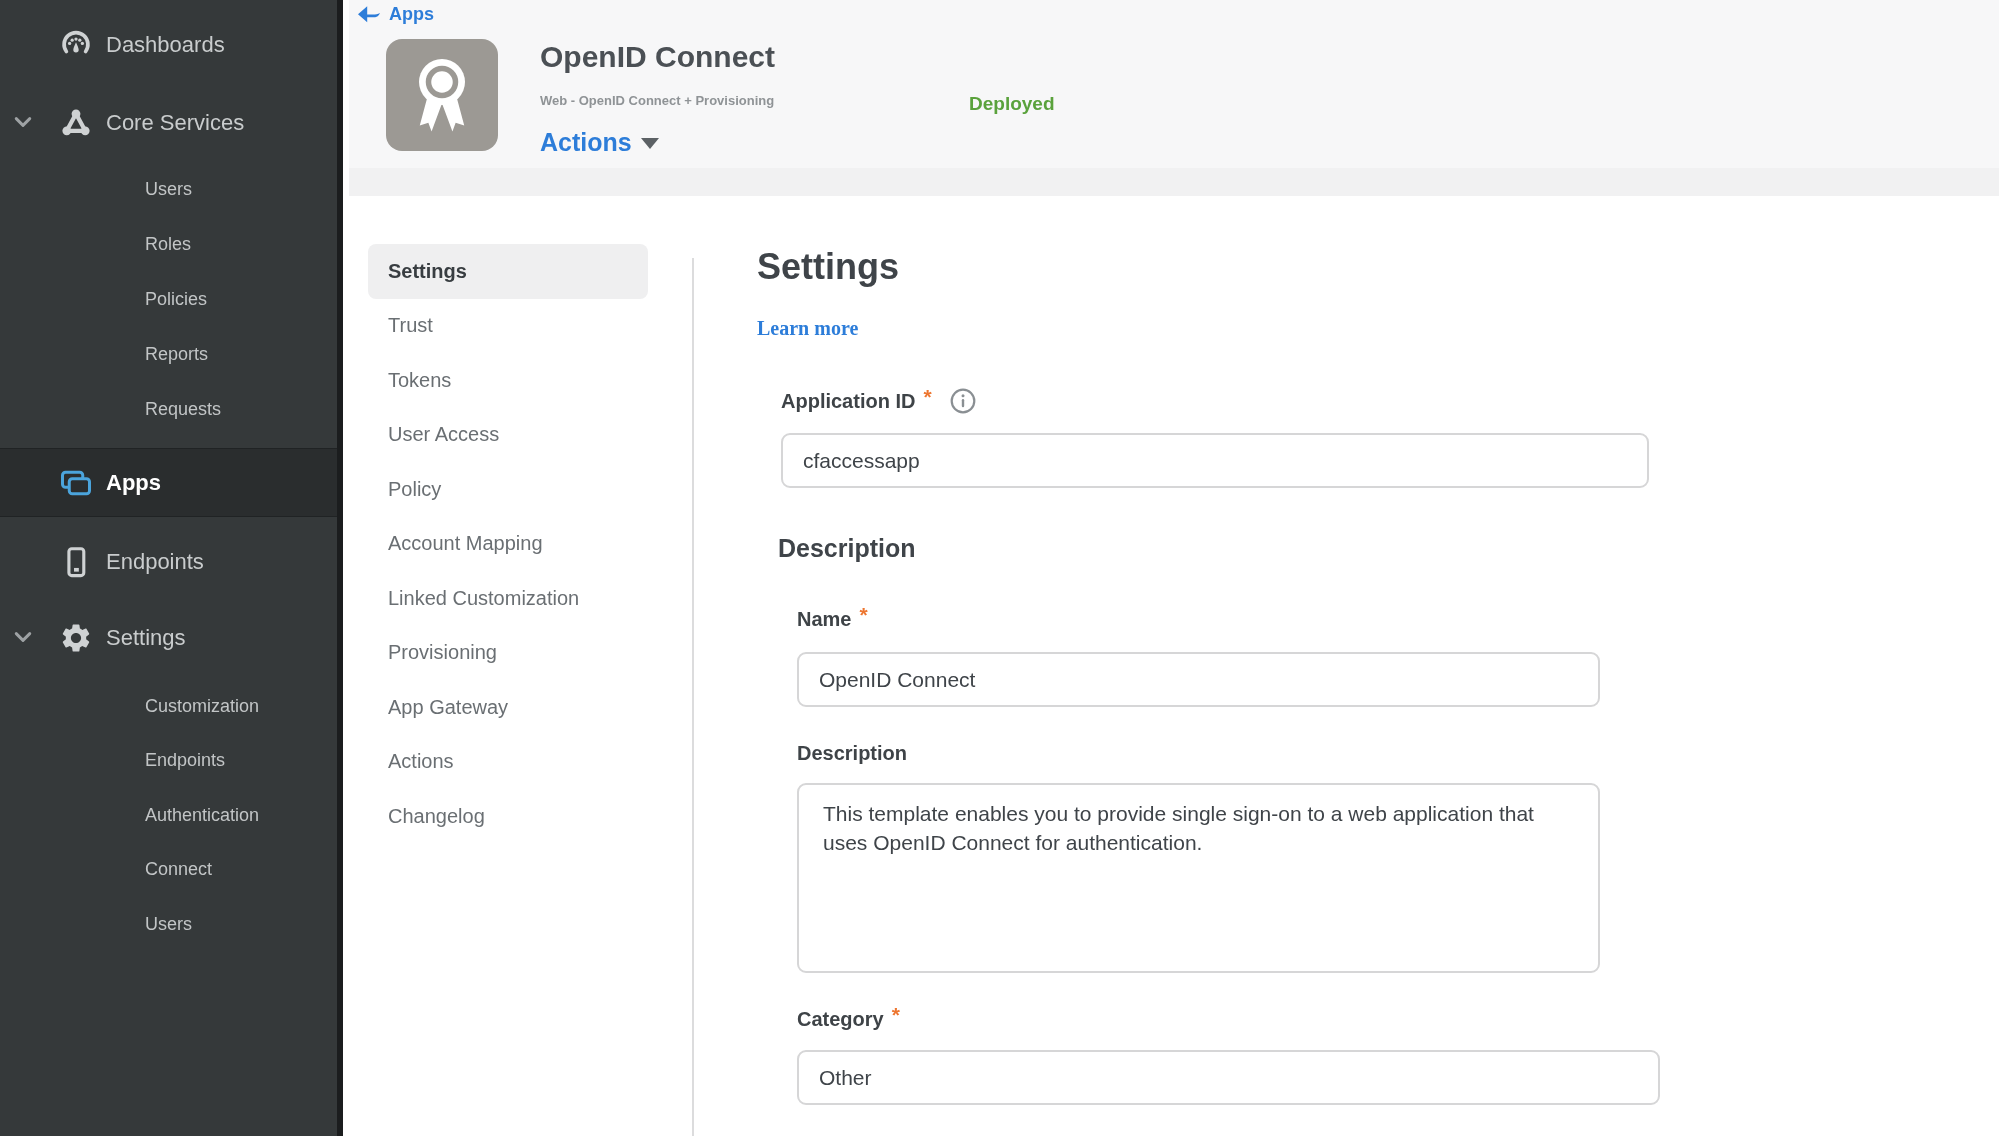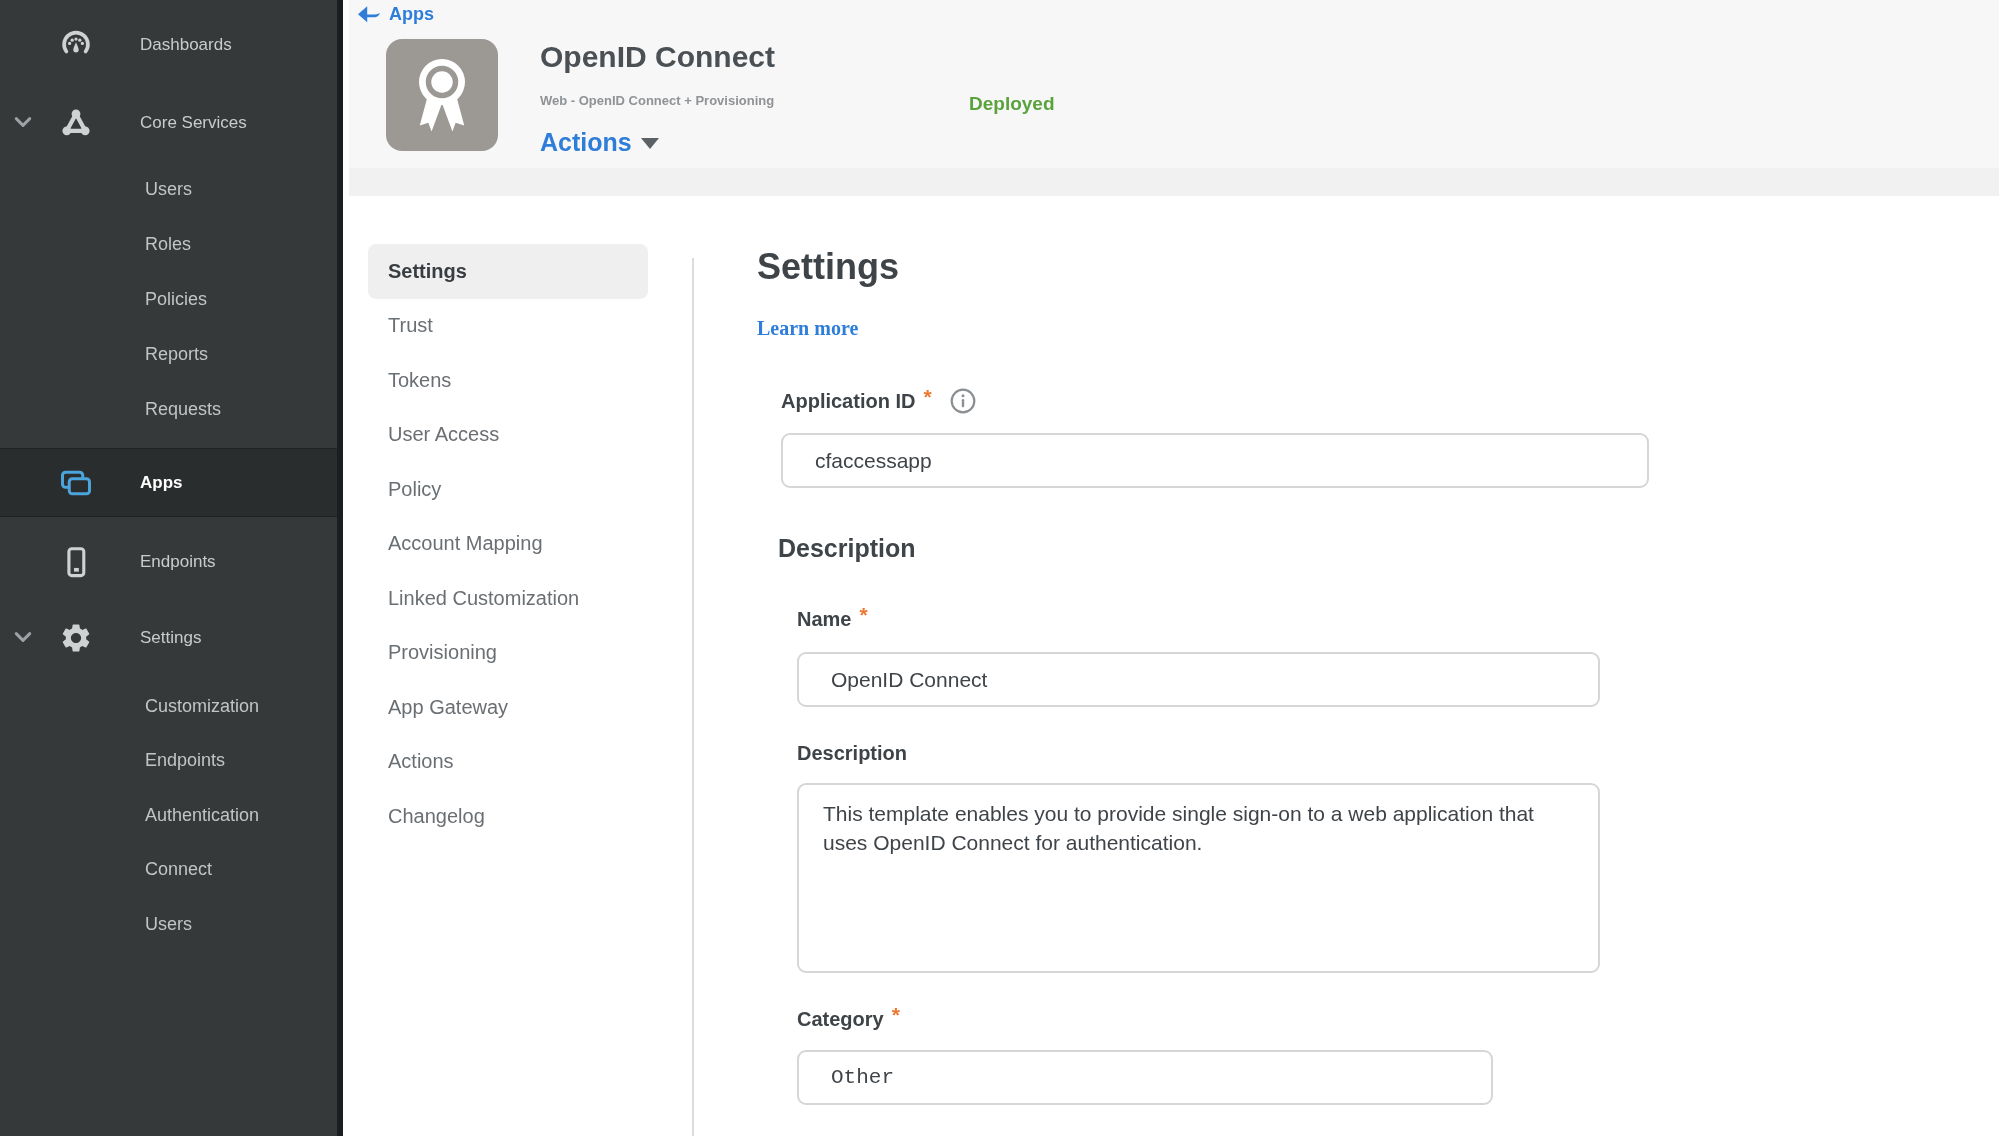--- a/index.html
+++ b/index.html
@@ -30,22 +30,22 @@
   
   .sidebar{
     position:absolute;left:0;top:0;width:343px;height:1136px;
     background:var(--sidebar-bg);
     border-right:6px solid var(--sidebar-edge);
   }
   .sb-row{position:absolute;left:0;width:337px;height:36px;cursor:pointer;}
   .sb-chev{position:absolute;left:14px;top:10px;width:20px;height:16px;}
   .sb-icon{position:absolute;left:56px;top:0;width:40px;height:36px;display:flex;align-items:center;justify-content:center;}
   .sb-label{
-    position:absolute;left:140px;top:0;height:36px;display:flex;align-items:center;
-    font-size:17px;color:var(--sidebar-text);white-space:nowrap;
+    position:absolute;left:106px;top:0;height:36px;display:flex;align-items:center;
+    font-size:22px;color:var(--sidebar-text);white-space:nowrap;
   }
   .sb-sub .sb-label{left:145px;font-size:18px;color:var(--sidebar-subtext);}
   .sb-active{
     height:69px;background:var(--sidebar-active-bg);
     border-top:1px solid #202324;border-bottom:1px solid #202324;
   }
   .sb-active .sb-icon{height:67px;}
   .sb-active .sb-label{height:67px;color:#ffffff;font-weight:bold;}
   
   .header{position:absolute;left:349px;top:0;right:0;height:168px;background:#f7f7f8;}
@@ -73,21 +73,21 @@
   
   .h1{position:absolute;left:757px;top:246px;font-size:36px;font-weight:bold;color:var(--heading);}
   .learn-more{position:absolute;left:757px;top:317px;font-size:20px;font-weight:bold;color:var(--link-blue);cursor:pointer;font-family:Liberation Serif, serif;}
   .flabel{position:absolute;display:flex;align-items:center;font-size:20px;font-weight:bold;color:#3e4347;}
   .req{color:var(--orange);font-size:21px;font-weight:bold;margin-left:8px;position:relative;top:-4px;}
   .info-icon{margin-left:18px;display:flex;align-items:center;cursor:pointer;}
   .h2{position:absolute;left:778px;top:534px;font-size:25px;font-weight:bold;color:var(--heading);}
   .tinput{
     position:absolute;height:55px;border:2px solid var(--border);border-radius:9px;
     font-family:"Liberation Sans", sans-serif;font-size:21px;color:#3f4449;
-    padding:0 32px;background:#fff;outline:none;
+    padding:0 20px;background:#fff;outline:none;
   }
   .tarea{
     position:absolute;left:797px;top:783px;width:803px;height:190px;
     border:2px solid var(--border);border-radius:9px;resize:none;
     font-family:"Liberation Sans", sans-serif;font-size:21px;color:#3f4449;
     line-height:29px;padding:14px 24px;background:#fff;outline:none;overflow:hidden;
   }
 </style>
 </head>
 <body>
@@ -267,13 +267,13 @@
 
 <div class="flabel" style="left:797px;top:742px;">
   <span>Description</span>
 </div>
 <textarea class="tarea" style="">This template enables you to provide single sign-on to a web application that uses OpenID Connect for authentication.</textarea>
 
 <div class="flabel" style="left:797px;top:1007px;">
   <span>Category</span>
   <span class="req">*</span>
 </div>
-<input class="tinput" style="left: 797px; top: 1050px; width: 696px; font-family: Liberation Mono, monospace;" value="Other">
+<input class="tinput" style="left: 797px; top: 1050px; width: 863px;" value="Other">
 
 </body></html>

